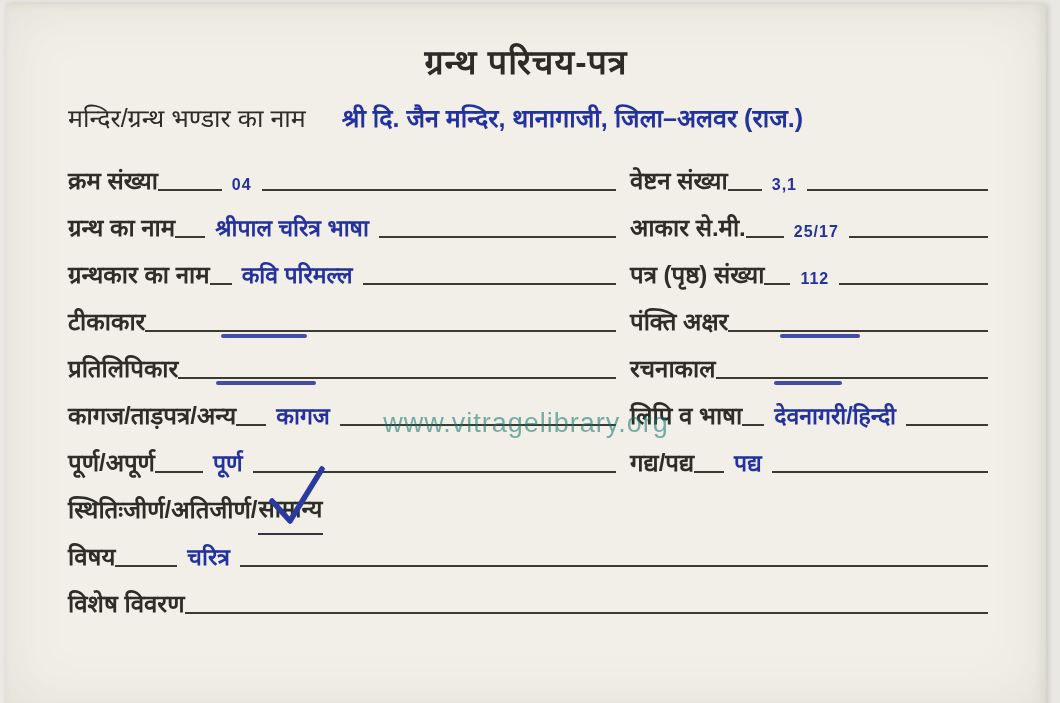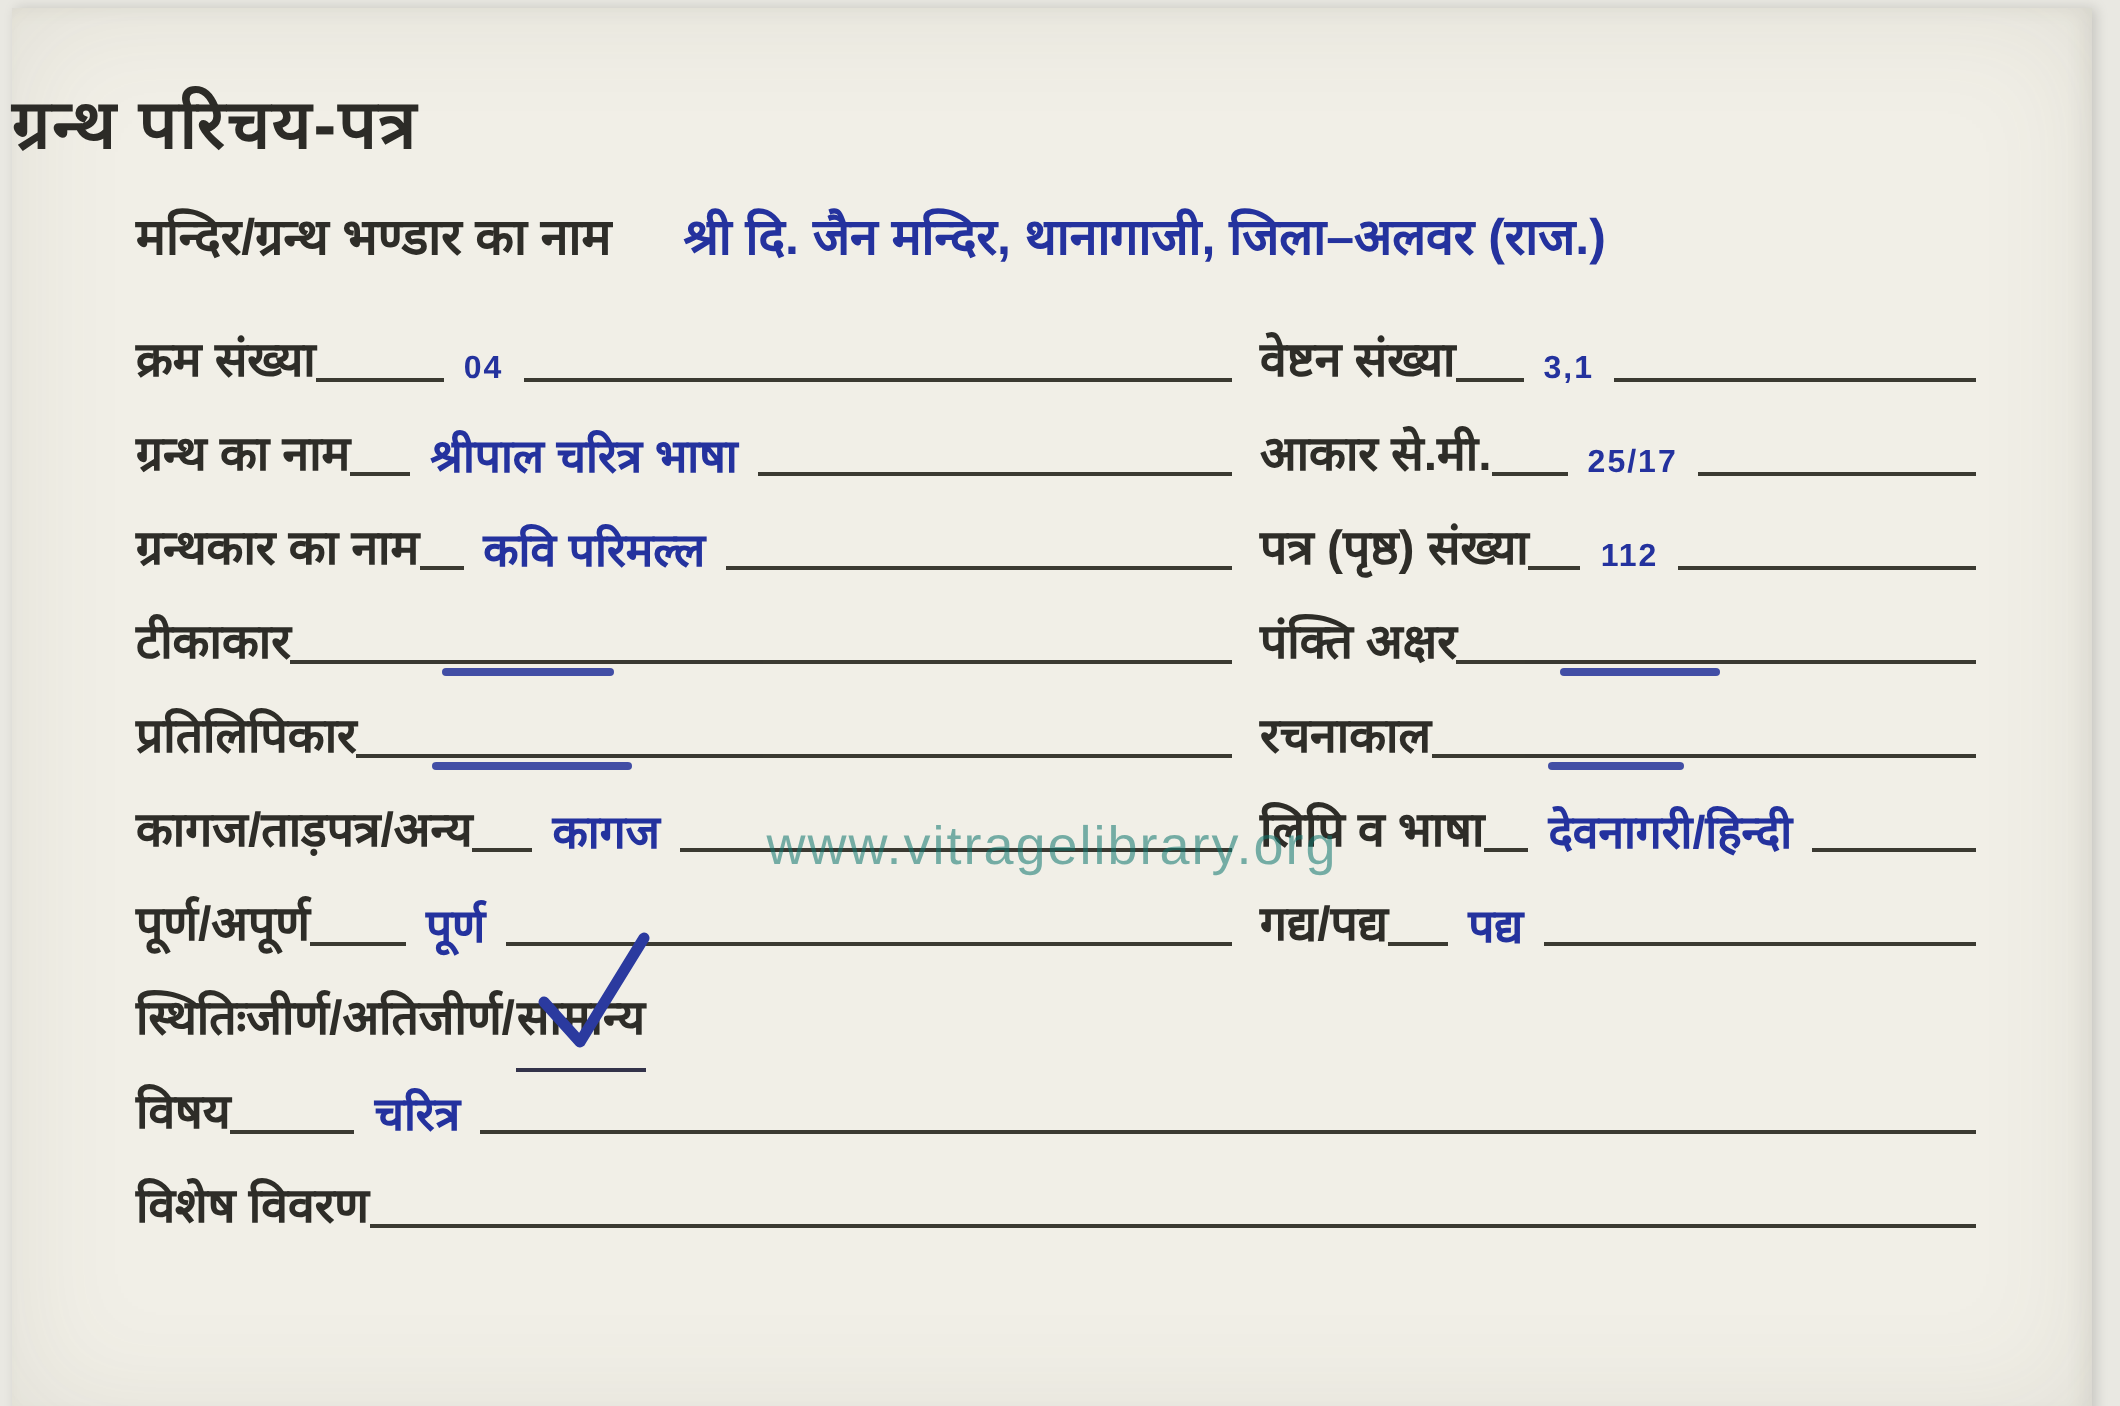--- a/index.html
+++ b/index.html
@@ -7,28 +7,28 @@
     width:1060px;height:703px;position:relative;overflow:hidden;
     background:#e9e8e2;
     font-family:"Liberation Sans","DejaVu Sans",sans-serif;
   }
   .paper{
     position:absolute;left:6px;top:4px;right:14px;bottom:-6px;
     background:#f1efe7;
     box-shadow:inset 0 0 60px rgba(90,88,70,.10), inset -4px 0 10px rgba(60,60,50,.08), 2px 0 6px rgba(0,0,0,.15);
   }
   .title{
-    margin:34px 0 0 0;text-align:left;
+    margin:34px 0 0 0;text-align:center;
     font-size:34px;font-weight:bold;color:#2c2b27;letter-spacing:1px;
   }
   .content{padding:0 58px 0 62px;}
   .header-row{
     display:flex;align-items:baseline;margin-top:16px;gap:36px;
   }
-  .hlabel{font-size:25px;font-weight:bold;color:#2e2d28;white-space:nowrap;}
+  .hlabel{font-size:25px;font-weight:normal;color:#2e2d28;white-space:nowrap;}
   .hvalue{font-size:25px;font-weight:bold;color:#24329e;white-space:nowrap;}
   .grid{
     display:grid;grid-template-columns:548px 1fr;column-gap:14px;
     margin-top:14px;
     text-align:right;
   }
   .field{
     display:flex;align-items:flex-end;height:47px;position:relative;
   }
   .full{grid-column:1 / -1;}

